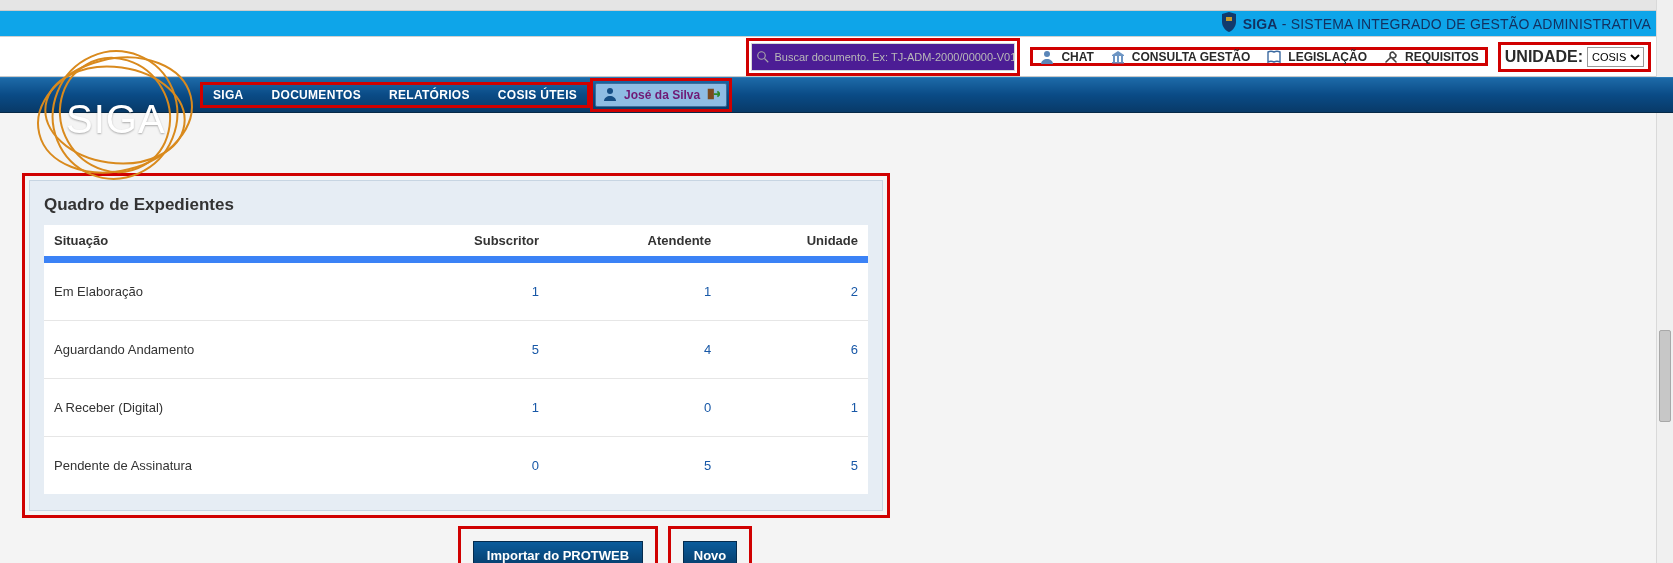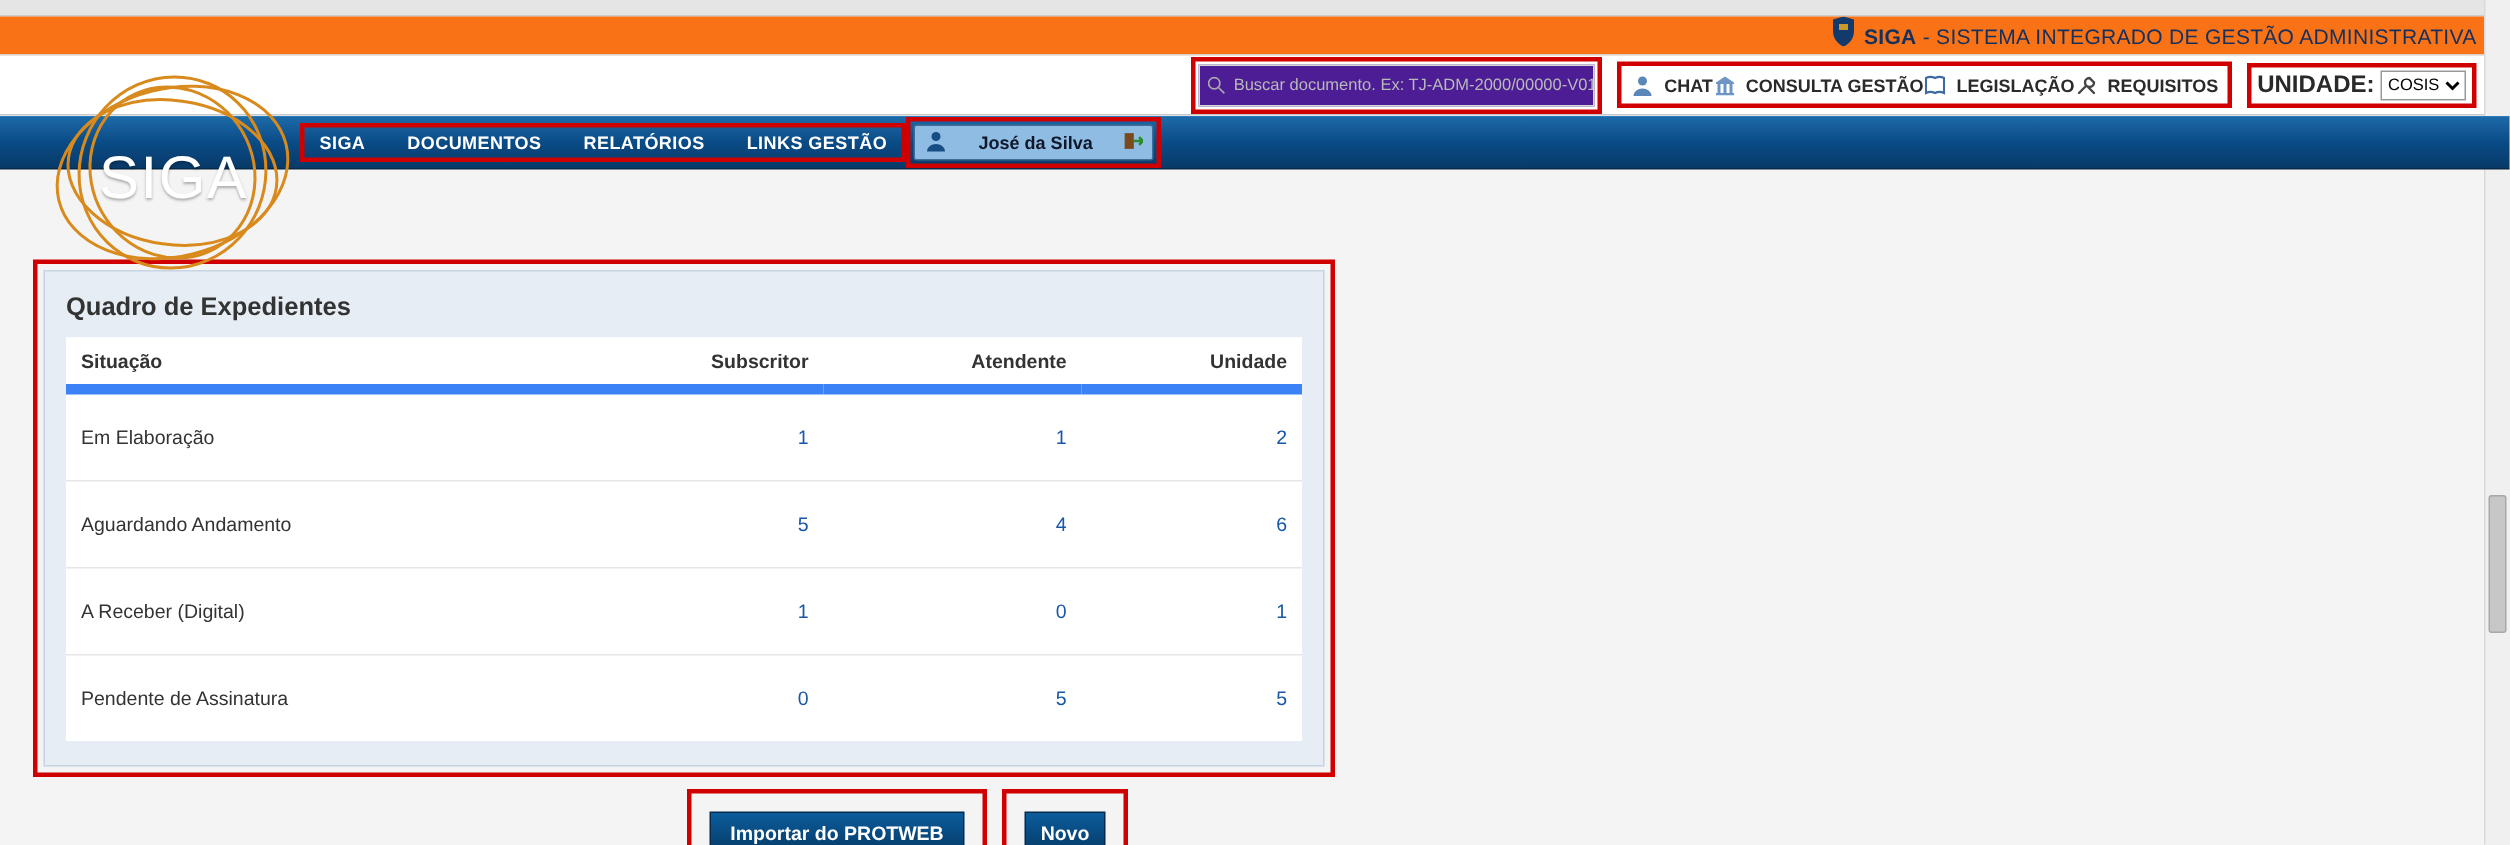--- a/index.html
+++ b/index.html
@@ -12,21 +12,21 @@
 
   
   .browser-top {
     height: 10px;
     background: #e5e5e5;
     border-bottom: 1px solid #ccc;
   }
 
   
   .top-title-band {
-    background: #f97316;
+    background: #0ea5e9;
     height: 26px;
     border-bottom: 1px solid #d0d0d0;
     display: flex;
     justify-content: flex-end;
     align-items: center;
     padding-right: 22px;
     box-sizing: border-box;
   }
   .top-title-band .shield {
     margin-right: 6px;
@@ -80,22 +80,23 @@
     flex: 1;
     padding: 0;
     background: transparent;
   }
   .search-wrap input::placeholder { color: #b9b9b9; }
 
   .hl-search { padding: 2px; }
 
   .util-group {
     display: flex;
+    gap: 16px;
     padding: 2px 6px;
-    height: 31px;
+    height: 19px;
   }
   .util-item {
     display: flex;
     align-items: center;
     gap: 6px;
     cursor: pointer;
     font-size: 12px;
     font-weight: 700;
     color: #2a2a2a;
   }
@@ -146,27 +147,27 @@
     font-size: 12px;
     font-weight: 700;
     letter-spacing: 0.3px;
     cursor: pointer;
   }
 
   .user-badge {
     margin-left: auto;
     display: flex;
     align-items: center;
-    gap: 20px;
+    gap: 6px;
     background: #8fbce3;
     border: 1px solid #3d6e9a;
     height: 22px;
     padding: 0 6px;
     border-radius: 2px;
-    color: #0f172a;
+    color: #701a75;
     font-size: 12px;
     font-weight: 700;
     cursor: pointer;
   }
   .hl-user { padding: 2px; }
 
   
   .logo-wrap {
     position: absolute;
     left: 30px;
@@ -362,21 +363,21 @@
       <option>COSIS</option>
     </select>
   </div>
 </div>
 
 <div class="blue-band">
   <div class="hl nav-items">
     <a>SIGA</a>
     <a>DOCUMENTOS</a>
     <a>RELATÓRIOS</a>
-    <a>LINKS GESTÃO</a>
+    <a>COSIS ÚTEIS</a>
   </div>
 
   <div class="hl hl-user">
     <div class="user-badge">
       <span>
         <svg width="16" height="16" viewBox="0 0 16 16">
             <circle cx="8" cy="5" r="3" fill="#154d84"></circle>
             <path d="M2 15c0-3 3-5 6-5s6 2 6 5" fill="#154d84"></path>
           </svg>
       </span>

